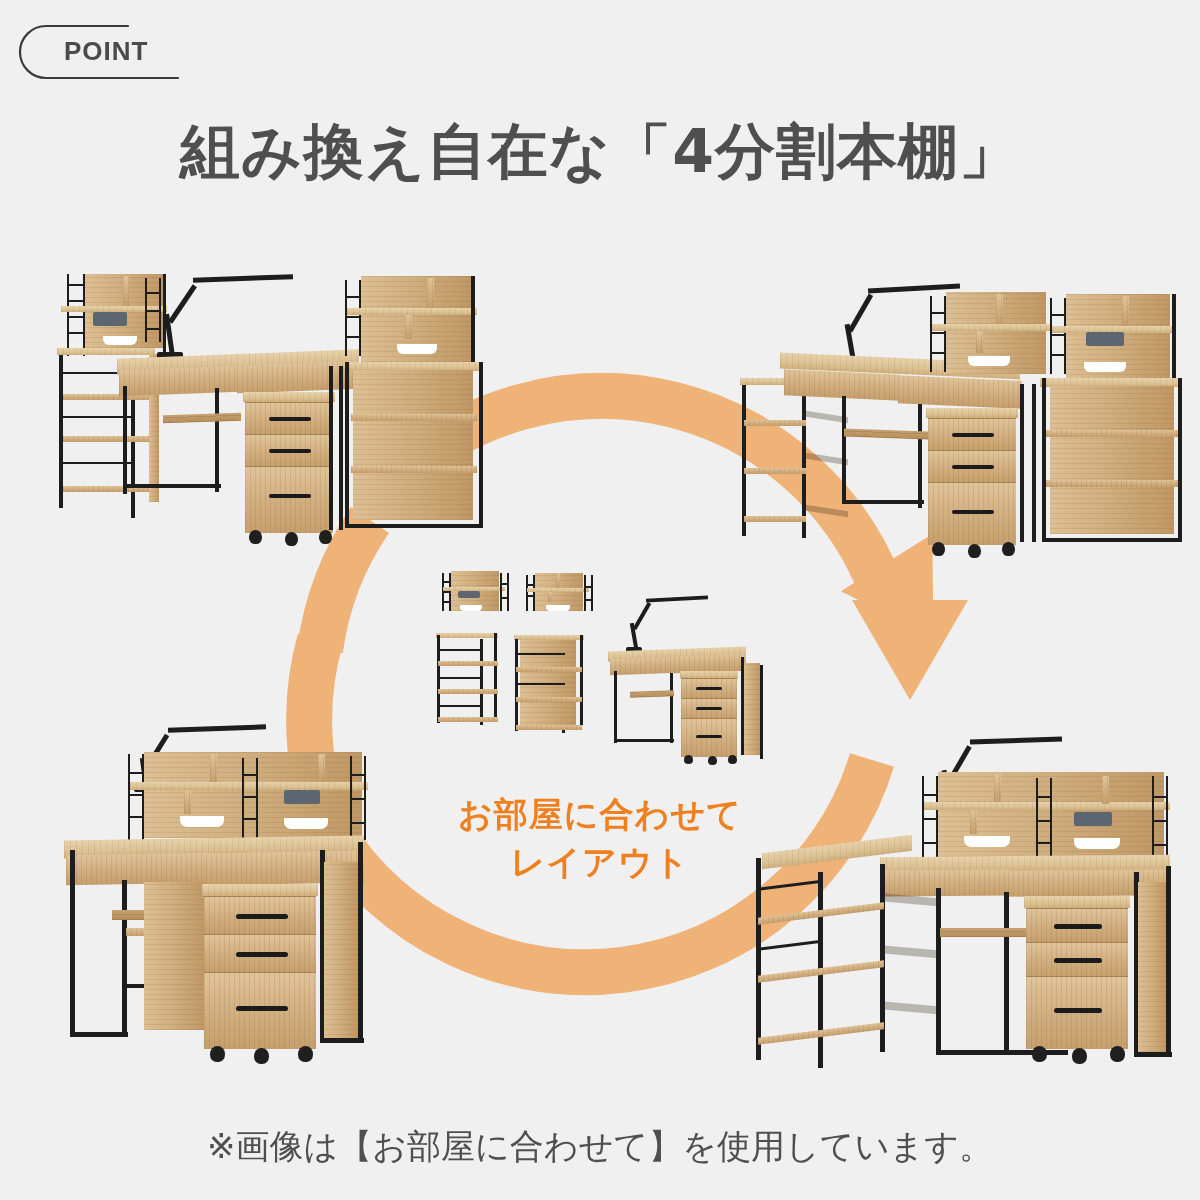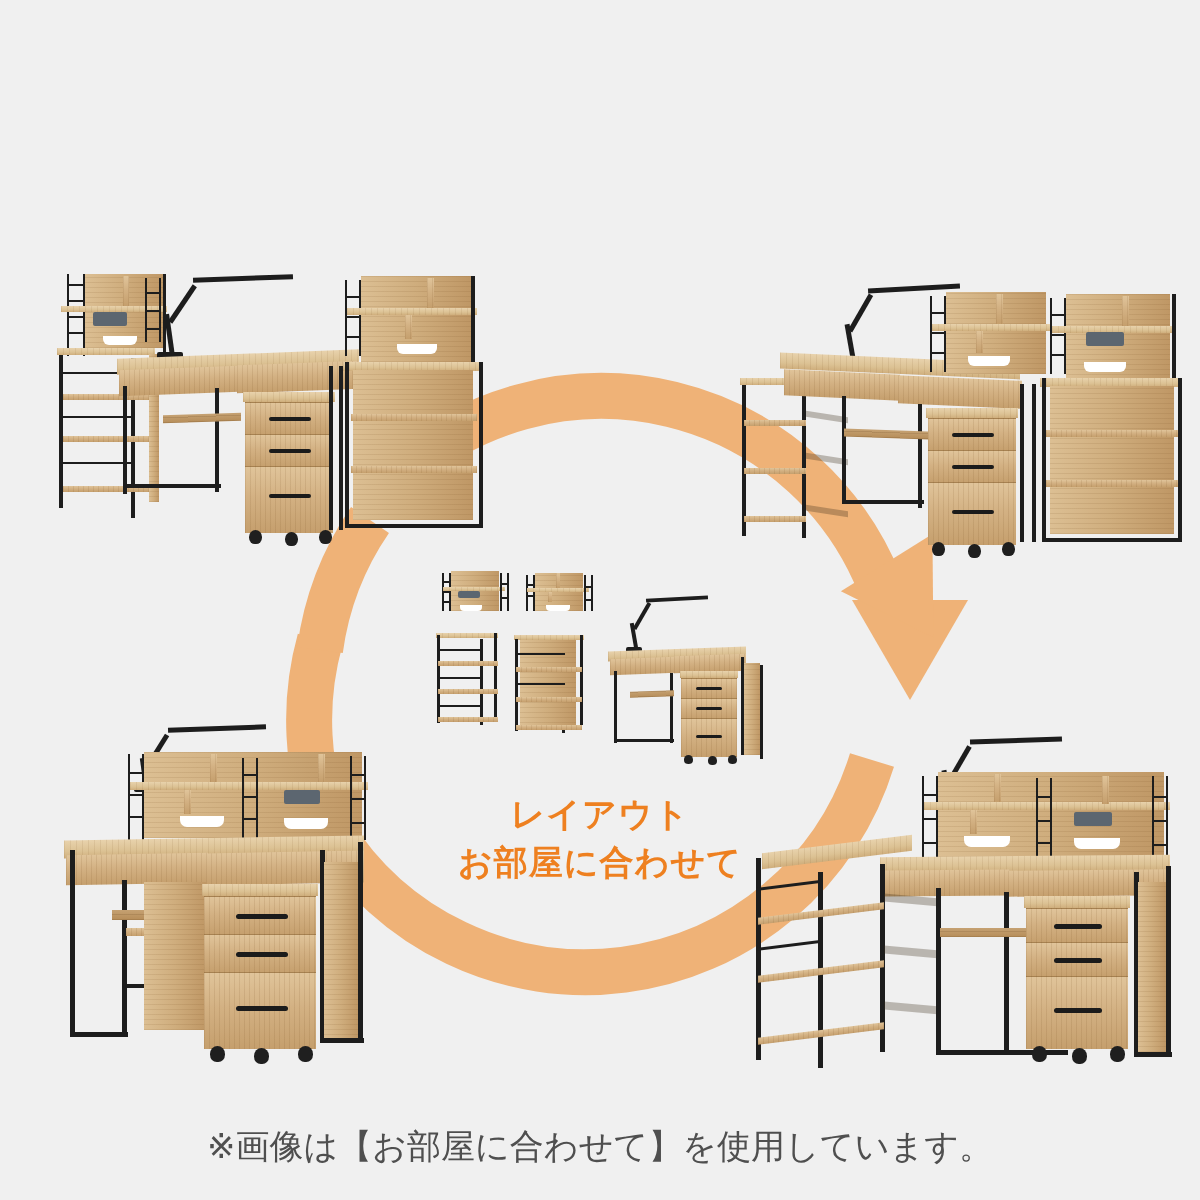--- a/index.html
+++ b/index.html
@@ -87,21 +87,40 @@
   .graypad{position:absolute;background:#5c6670;border-radius:2px;}
 
   .mesh{position:absolute;}
   .mesh i{position:absolute;background:#1d1d1d;}
 </style>
 </head>
 <body>
 
 <div id="stage">
 
-
+  <div class="point-badge">
+    <svg width="190" height="56" viewBox="0 0 190 56">
+      <defs>
+        <linearGradient id="fadeTop" x1="0" x2="1">
+          <stop offset="0.55" stop-color="#3a3a3a" stop-opacity="1"></stop>
+          <stop offset="1" stop-color="#3a3a3a" stop-opacity="0"></stop>
+        </linearGradient>
+        <linearGradient id="fadeBot" x1="0" x2="1">
+          <stop offset="0.72" stop-color="#3a3a3a" stop-opacity="1"></stop>
+          <stop offset="1" stop-color="#3a3a3a" stop-opacity="0"></stop>
+        </linearGradient>
+      </defs>
+      <path d="M110 2 L28 2 A26 26 0 0 0 28 54 L160 54" fill="none" stroke="#3a3a3a" stroke-width="2.2" stroke-linecap="round"></path>
+      <path d="M100 2 L185 2" fill="none" stroke="url(#fadeTop)" stroke-width="2.2" stroke-linecap="round"></path>
+      <path d="M120 54 L186 54" fill="none" stroke="url(#fadeBot)" stroke-width="2.2" stroke-linecap="round"></path>
+    </svg>
+    <div class="point-label">POINT</div>
+  </div>
+
+  <div class="main-title">組み換え自在な「4分割本棚」</div>
 
   <div class="ring-layer">
     <svg width="1200" height="1200" viewBox="0 0 1200 1200">
 
       <path d="M 404 470
                A 300 300 0 0 1 880 585" fill="none" stroke="#efb277" stroke-width="46" stroke-linecap="butt"></path>
 
       <path d="M 852 600 L 968 600 L 910 700 Z" fill="#efb277"></path>
       <path d="M 866 546 L 954 600 L 866 654 Z" fill="#efb277" transform="rotate(58 910 600)"></path>
 
@@ -370,22 +389,22 @@
       <div class="caster" style="left:76px;top:160px;width:9px;height:9px;"></div>
       <div class="caster" style="left:100px;top:161px;width:9px;height:9px;"></div>
       <div class="caster" style="left:120px;top:160px;width:9px;height:9px;"></div>
       <div class="metal" style="left:133px;top:62px;width:3px;height:98px;"></div>
       <div class="metal" style="left:152px;top:70px;width:3px;height:94px;"></div>
       <div class="wood vert" style="left:136px;top:68px;width:16px;height:92px;"></div>
     </div>
   </div>
 
   <div class="center-copy">
+    <span>お部屋に合わせて</span>
     <span>レイアウト</span>
-    <span>お部屋に合わせて</span>
   </div>
 
   <div class="scene" style="left:62px;top:722px;width:340px;height:350px;">
 
     <div class="metal" style="left:106px;top:4px;width:98px;height:5px;transform:rotate(-2deg);"></div>
     <div class="metal" style="left:92px;top:10px;width:5px;height:40px;transform:rotate(32deg);"></div>
     <div class="metal" style="left:80px;top:36px;width:5px;height:32px;transform:rotate(-8deg);"></div>
     <div class="metal" style="left:72px;top:60px;width:24px;height:10px;border-radius:2px;"></div>
 
     <div class="mesh" style="left:66px;top:32px;width:16px;height:86px;">

